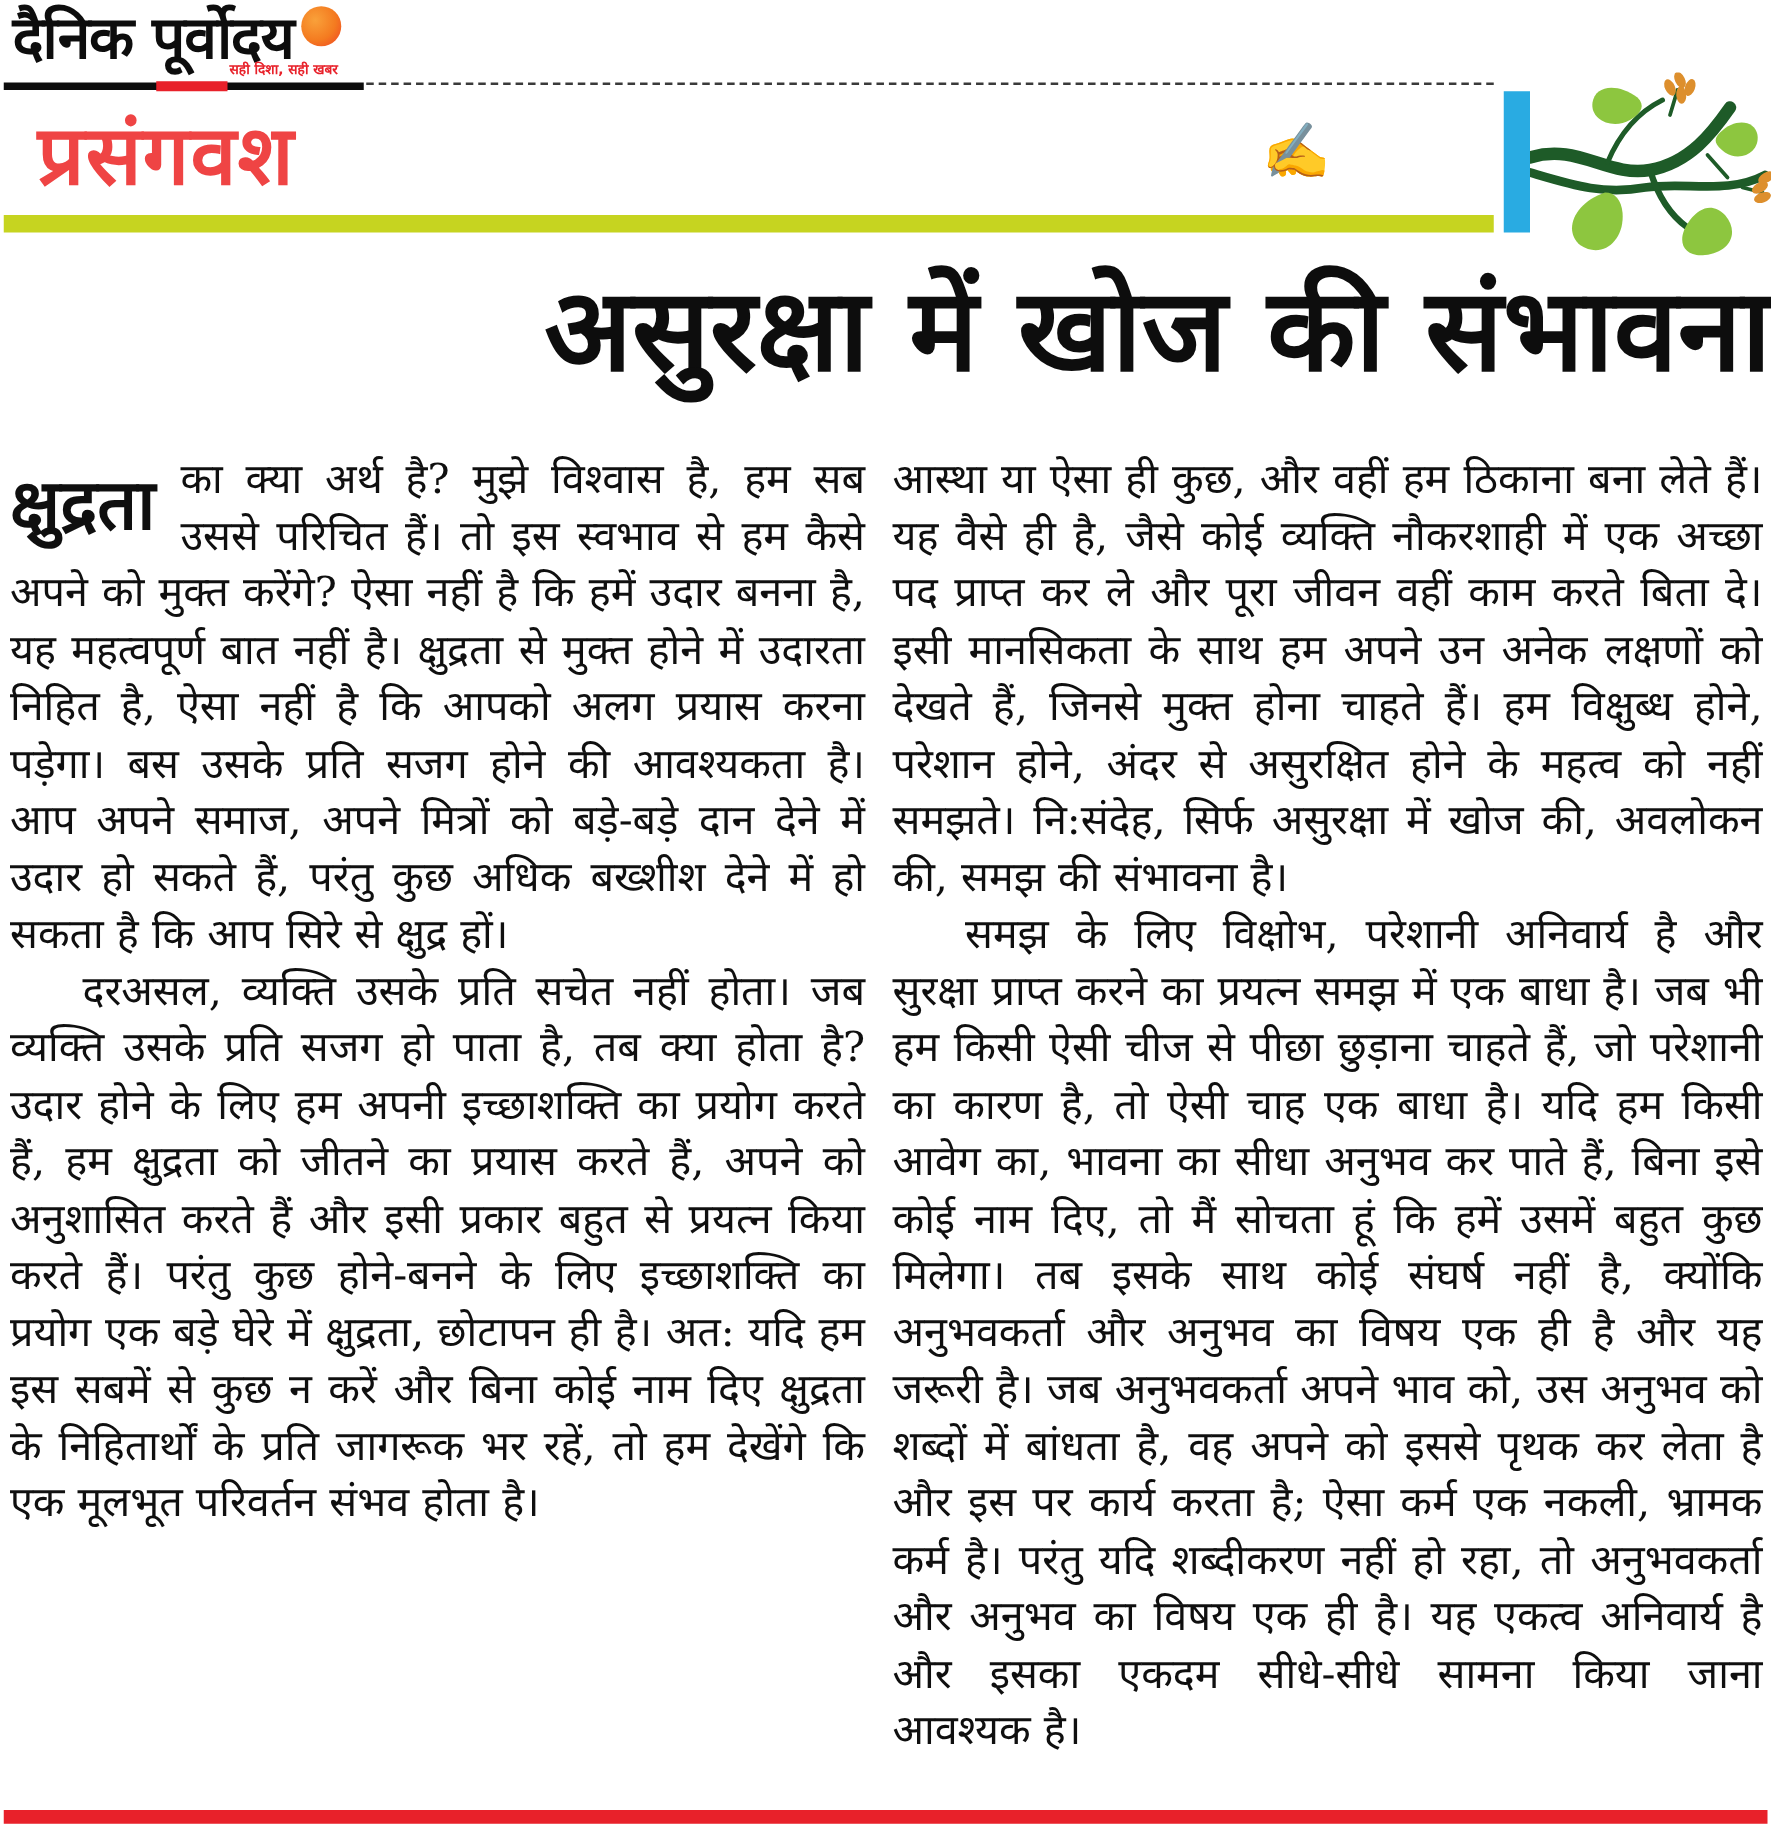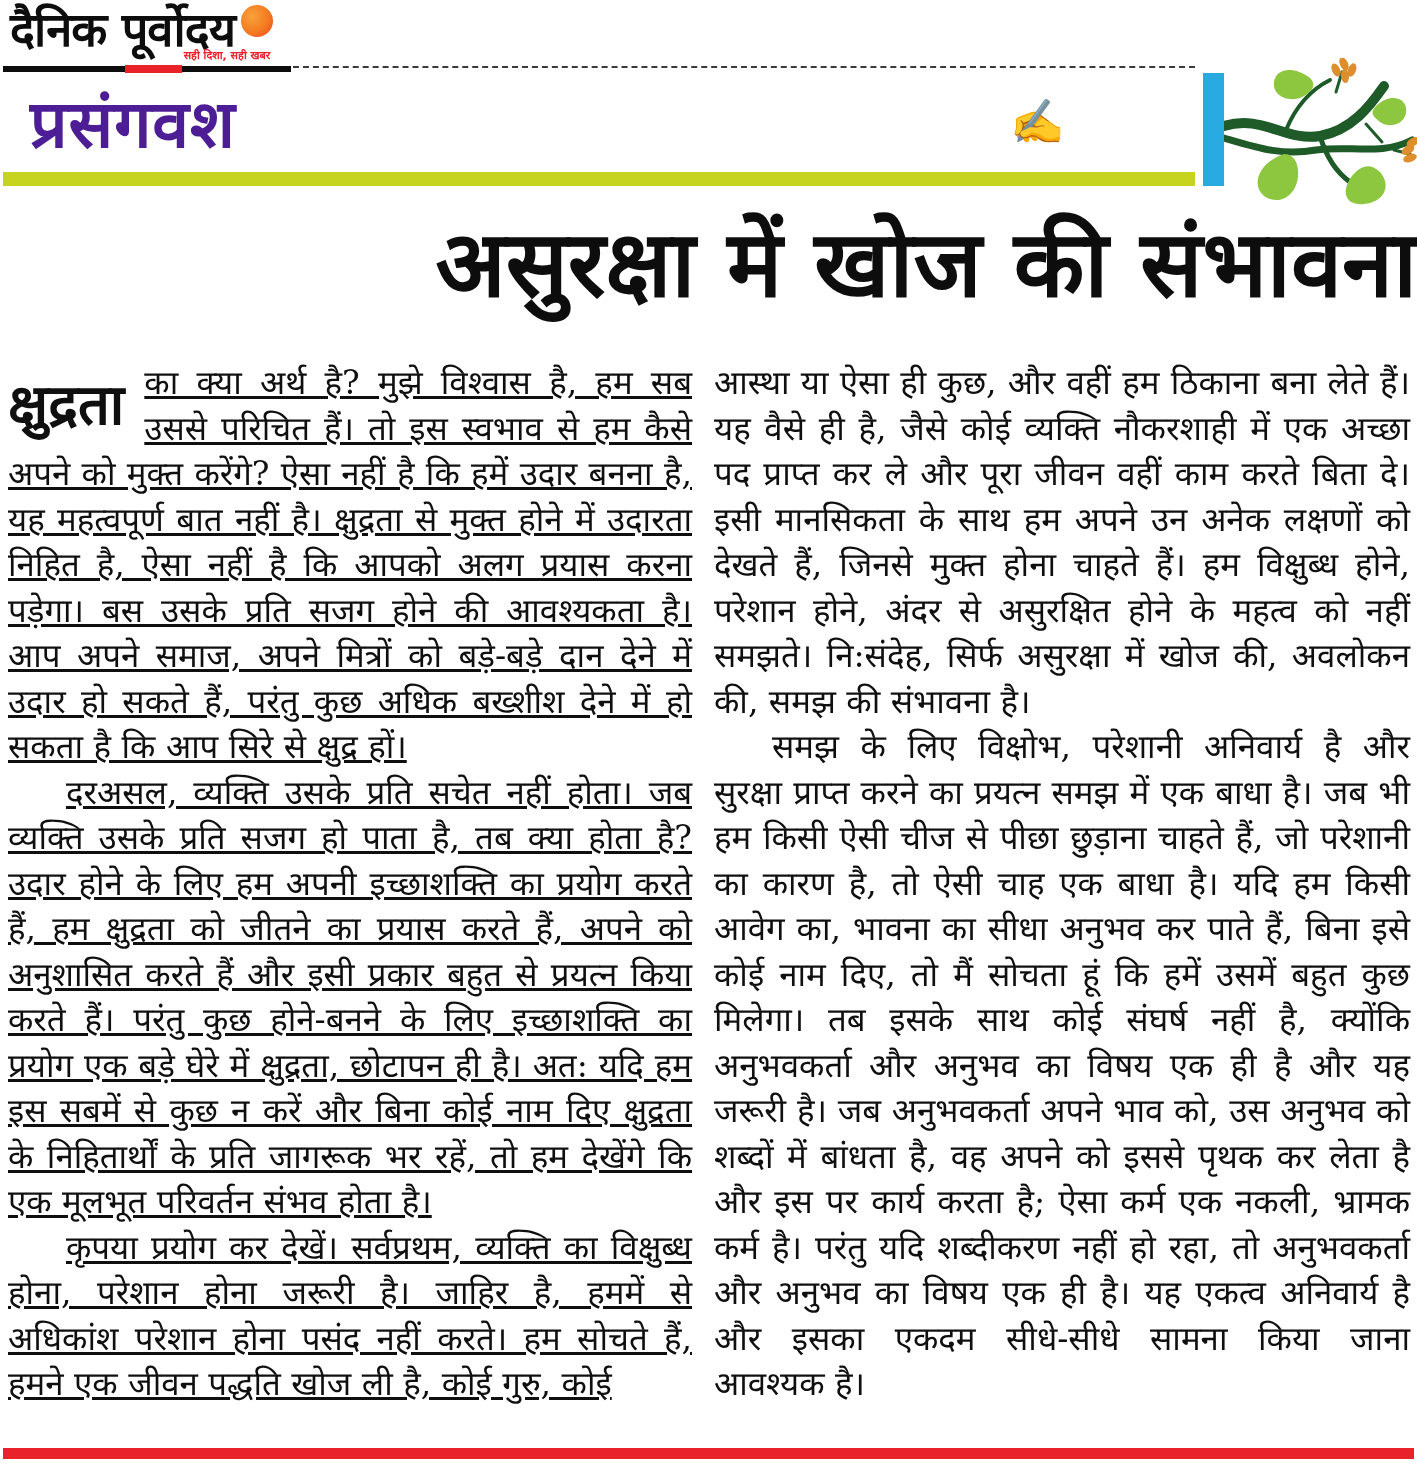--- a/index.html
+++ b/index.html
@@ -40,21 +40,21 @@
     background:#e8212a;
   }
   .rule-dashed {
     position:absolute; left:293px; top:66px; width:902px; height:0;
     border-top:2px dashed #3a3a3a;
   }
 
   
   .section-title {
     position:absolute; left:30px; top:76px;
-    font-size:66px; font-weight:bold; color:#4c1d95;
+    font-size:66px; font-weight:bold; color:#ef4444;
     letter-spacing:1px; white-space:nowrap;
   }
   .byline {
     position:absolute; left:880px; top:100px; width:315px;
     display:flex; align-items:center; justify-content:center; gap:16px;
   }
   .byline-icon { font-size:44px; line-height:1; color:#111; }
   .byline-author { font-size:40px; font-weight:bold; white-space:nowrap; }
 
   .bar-yellow {
@@ -75,21 +75,21 @@
     letter-spacing:0px; line-height:1.45;
     white-space:nowrap;
   }
 
   
   .columns {
     position:absolute; left:8px; top:360px; width:1402px;
     display:flex; gap:22px;
   }
   .col { text-align:justify; font-size:33px; line-height:45.5px; color:#0f0f0f; }
-  .col-left  { width:684px;text-decoration:underline; }
+  .col-left  { width:684px; }
   .col-right { width:696px; }
   .col p { margin:0; }
   .col p.indent { text-indent:58px; }
   .lead-word {
     float:left;
     font-size:56px; font-weight:bold; line-height:80px;
     padding:4px 20px 0 0;
   }
 
   
@@ -146,21 +146,20 @@
   </svg>
 
   <h1 class="headline">असुरक्षा में खोज की संभावना</h1>
 
   <main class="columns">
     <div class="col col-left">
       <p>
         <span class="lead-word">क्षुद्रता</span><span>का क्या अर्थ है? मुझे विश्वास है, हम सब उससे परिचित हैं। तो इस स्वभाव से हम कैसे अपने को मुक्त करेंगे? ऐसा नहीं है कि हमें उदार बनना है, यह महत्वपूर्ण बात नहीं है। क्षुद्रता से मुक्त होने में उदारता निहित है, ऐसा नहीं है कि आपको अलग प्रयास करना पड़ेगा। बस उसके प्रति सजग होने की आवश्यकता है। आप अपने समाज, अपने मित्रों को बड़े-बड़े दान देने में उदार हो सकते हैं, परंतु कुछ अधिक बख्शीश देने में हो सकता है कि आप सिरे से क्षुद्र हों।</span>
       </p>
       <p class="indent">दरअसल, व्यक्ति उसके प्रति सचेत नहीं होता। जब व्यक्ति उसके प्रति सजग हो पाता है, तब क्या होता है? उदार होने के लिए हम अपनी इच्छाशक्ति का प्रयोग करते हैं, हम क्षुद्रता को जीतने का प्रयास करते हैं, अपने को अनुशासित करते हैं और इसी प्रकार बहुत से प्रयत्न किया करते हैं। परंतु कुछ होने-बनने के लिए इच्छाशक्ति का प्रयोग एक बड़े घेरे में क्षुद्रता, छोटापन ही है। अत: यदि हम इस सबमें से कुछ न करें और बिना कोई नाम दिए क्षुद्रता के निहितार्थों के प्रति जागरूक भर रहें, तो हम देखेंगे कि एक मूलभूत परिवर्तन संभव होता है।</p>
-      <p class="indent">कृपया प्रयोग कर देखें। सर्वप्रथम, व्यक्ति का विक्षुब्ध होना, परेशान होना जरूरी है। जाहिर है, हममें से अधिकांश परेशान होना पसंद नहीं करते। हम सोचते हैं, हमने एक जीवन पद्धति खोज ली है, कोई गुरु, कोई</p>
     </div>
     <div class="col col-right">
       <p>आस्था या ऐसा ही कुछ, और वहीं हम ठिकाना बना लेते हैं। यह वैसे ही है, जैसे कोई व्यक्ति नौकरशाही में एक अच्छा पद प्राप्त कर ले और पूरा जीवन वहीं काम करते बिता दे। इसी मानसिकता के साथ हम अपने उन अनेक लक्षणों को देखते हैं, जिनसे मुक्त होना चाहते हैं। हम विक्षुब्ध होने, परेशान होने, अंदर से असुरक्षित होने के महत्व को नहीं समझते। नि:संदेह, सिर्फ असुरक्षा में खोज की, अवलोकन की, समझ की संभावना है।</p>
       <p class="indent">समझ के लिए विक्षोभ, परेशानी अनिवार्य है और सुरक्षा प्राप्त करने का प्रयत्न समझ में एक बाधा है। जब भी हम किसी ऐसी चीज से पीछा छुड़ाना चाहते हैं, जो परेशानी का कारण है, तो ऐसी चाह एक बाधा है। यदि हम किसी आवेग का, भावना का सीधा अनुभव कर पाते हैं, बिना इसे कोई नाम दिए, तो मैं सोचता हूं कि हमें उसमें बहुत कुछ मिलेगा। तब इसके साथ कोई संघर्ष नहीं है, क्योंकि अनुभवकर्ता और अनुभव का विषय एक ही है और यह जरूरी है। जब अनुभवकर्ता अपने भाव को, उस अनुभव को शब्दों में बांधता है, वह अपने को इससे पृथक कर लेता है और इस पर कार्य करता है; ऐसा कर्म एक नकली, भ्रामक कर्म है। परंतु यदि शब्दीकरण नहीं हो रहा, तो अनुभवकर्ता और अनुभव का विषय एक ही है। यह एकत्व अनिवार्य है और इसका एकदम सीधे-सीधे सामना किया जाना आवश्यक है।</p>
     </div>
   </main>
 
   <div class="bottom-rule"></div>
 
 </div>

